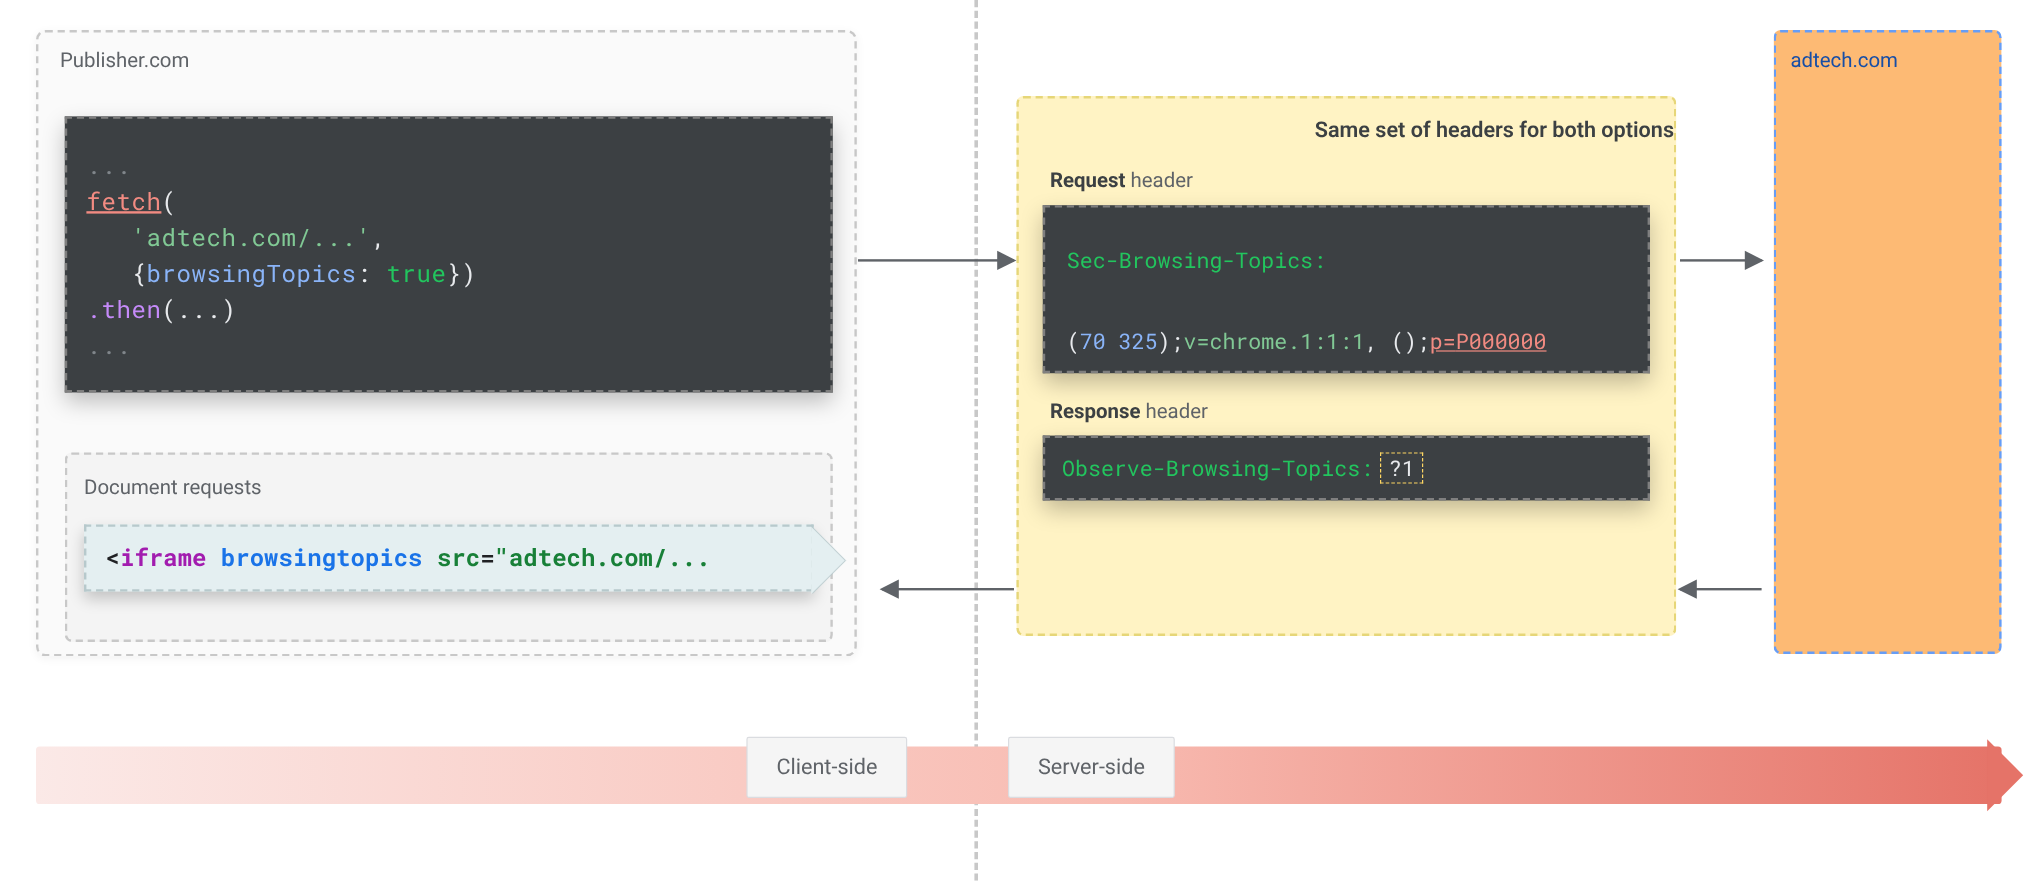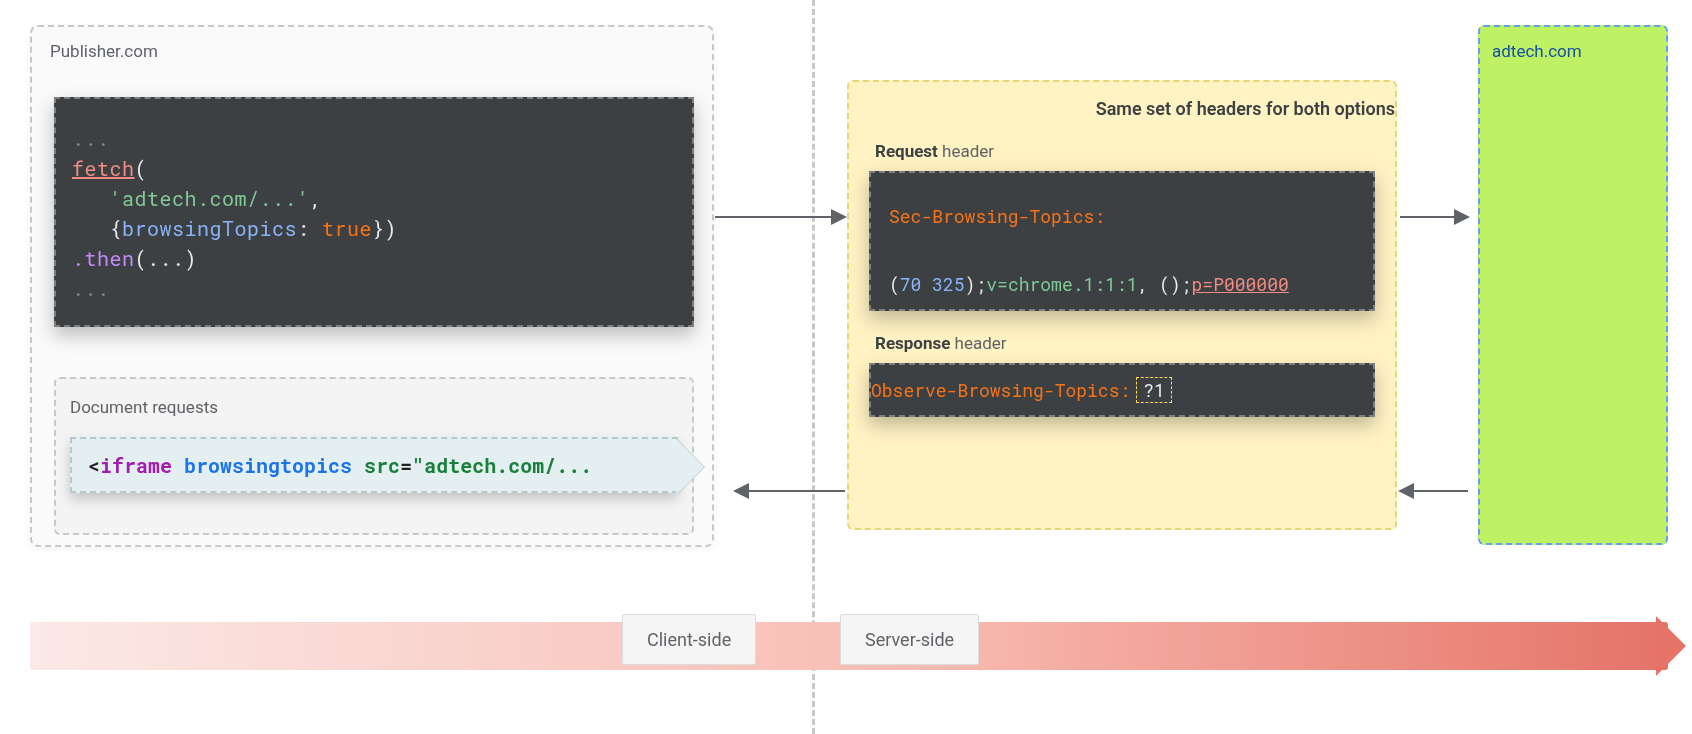--- a/index.html
+++ b/index.html
@@ -13,21 +13,21 @@
 
     .code-dark { font-family:"Roboto Mono","Menlo","Consolas",monospace; background:#3c4043; border:2px dashed #7f7f7f;
                  box-shadow:0 8px 18px rgba(0,0,0,.25); }
     .fetch-block { position:absolute; left:22px; top:70px; width:640px; height:230px; padding:24px 16px;
                    font-size:20px; line-height:1.5; letter-spacing:.5px; white-space:pre; }
 
     .c-muted  { color:#80868b; }
     .c-pink   { color:#f28b82;text-decoration:underline; }
     .c-green  { color:#81c995; }
     .c-blue   { color:#8ab4f8; }
-    .c-yellow { color:#f97316; }
+    .c-yellow { color:#22c55e; }
     .c-white  { color:#e8eaed; }
     .c-purple { color:#c58af9; }
 
     
     .docreq { position:absolute; left:22px; top:350px; width:640px; height:158px;
               border:2px dashed #c8c8c8; border-radius:6px; background:#f4f4f4; }
     .docreq-title { color:#5f6368; font-size:17px; padding:18px 14px 0 14px; }
     .tag-bar { position:relative; margin:20px 14px 0 14px; height:56px; background:#e4eff1;
                border:2px dashed #b7c9cc; box-shadow:0 6px 12px rgba(0,0,0,.2);
                font-family:"Roboto Mono","Menlo","Consolas",monospace; font-size:20px; font-weight:600;
@@ -40,26 +40,26 @@
     .vdiv { position:absolute; left:812px; top:0; height:734px; width:0; border-left:3px dashed #c8c8c8; }
 
     
     .headers { position:absolute; left:847px; top:80px; width:550px; height:450px;
                background:#fff3c4; border:2px dashed #e6d678; border-radius:6px; }
     .headers-title { text-align:right; font-size:18px; color:#3c4043; font-weight:600; margin-top:16px; }
     .sub { color:#5f6368; font-size:17px; margin:22px 0 10px 26px; }
     .sub b { color:#3c4043; font-weight:700; }
 
     .req-block { margin:8px 20px 0 20px; height:140px; padding:26px 18px; font-size:18px; line-height:1.9; white-space:pre; }
-    .resp-block { margin:8px 20px 0 20px; height:54px; padding:14px 0; font-size:18px; display:flex; align-items:center; white-space:pre; }
+    .resp-block { margin:8px 20px 0 20px; height:54px; padding:14px 14px; font-size:18px; display:flex; align-items:center; white-space:pre; }
     .boxed { display:inline-block; border:1.5px dashed #fdd663; padding:0 6px; color:#e8eaed; margin-left:6px; }
 
     
     .adtech { position:absolute; left:1478px; top:25px; width:190px; height:520px;
-              background:#bef264; border:2px dashed #669df6; border-radius:6px; }
+              background:#fdba74; border:2px dashed #669df6; border-radius:6px; }
     .adtech-title { color:#174ea6; font-size:17px; padding:14px 12px; }
 
     
     .arrow { position:absolute; height:2px; background:#5f6368; }
     .arrow::after { content:""; position:absolute; width:0; height:0; top:-7px;
                     border-top:8px solid transparent; border-bottom:8px solid transparent; }
     .arrow-right::after { right:-2px; border-left:16px solid #5f6368; }
     .arrow-left::after  { left:-2px;  border-right:16px solid #5f6368; }
 
     

